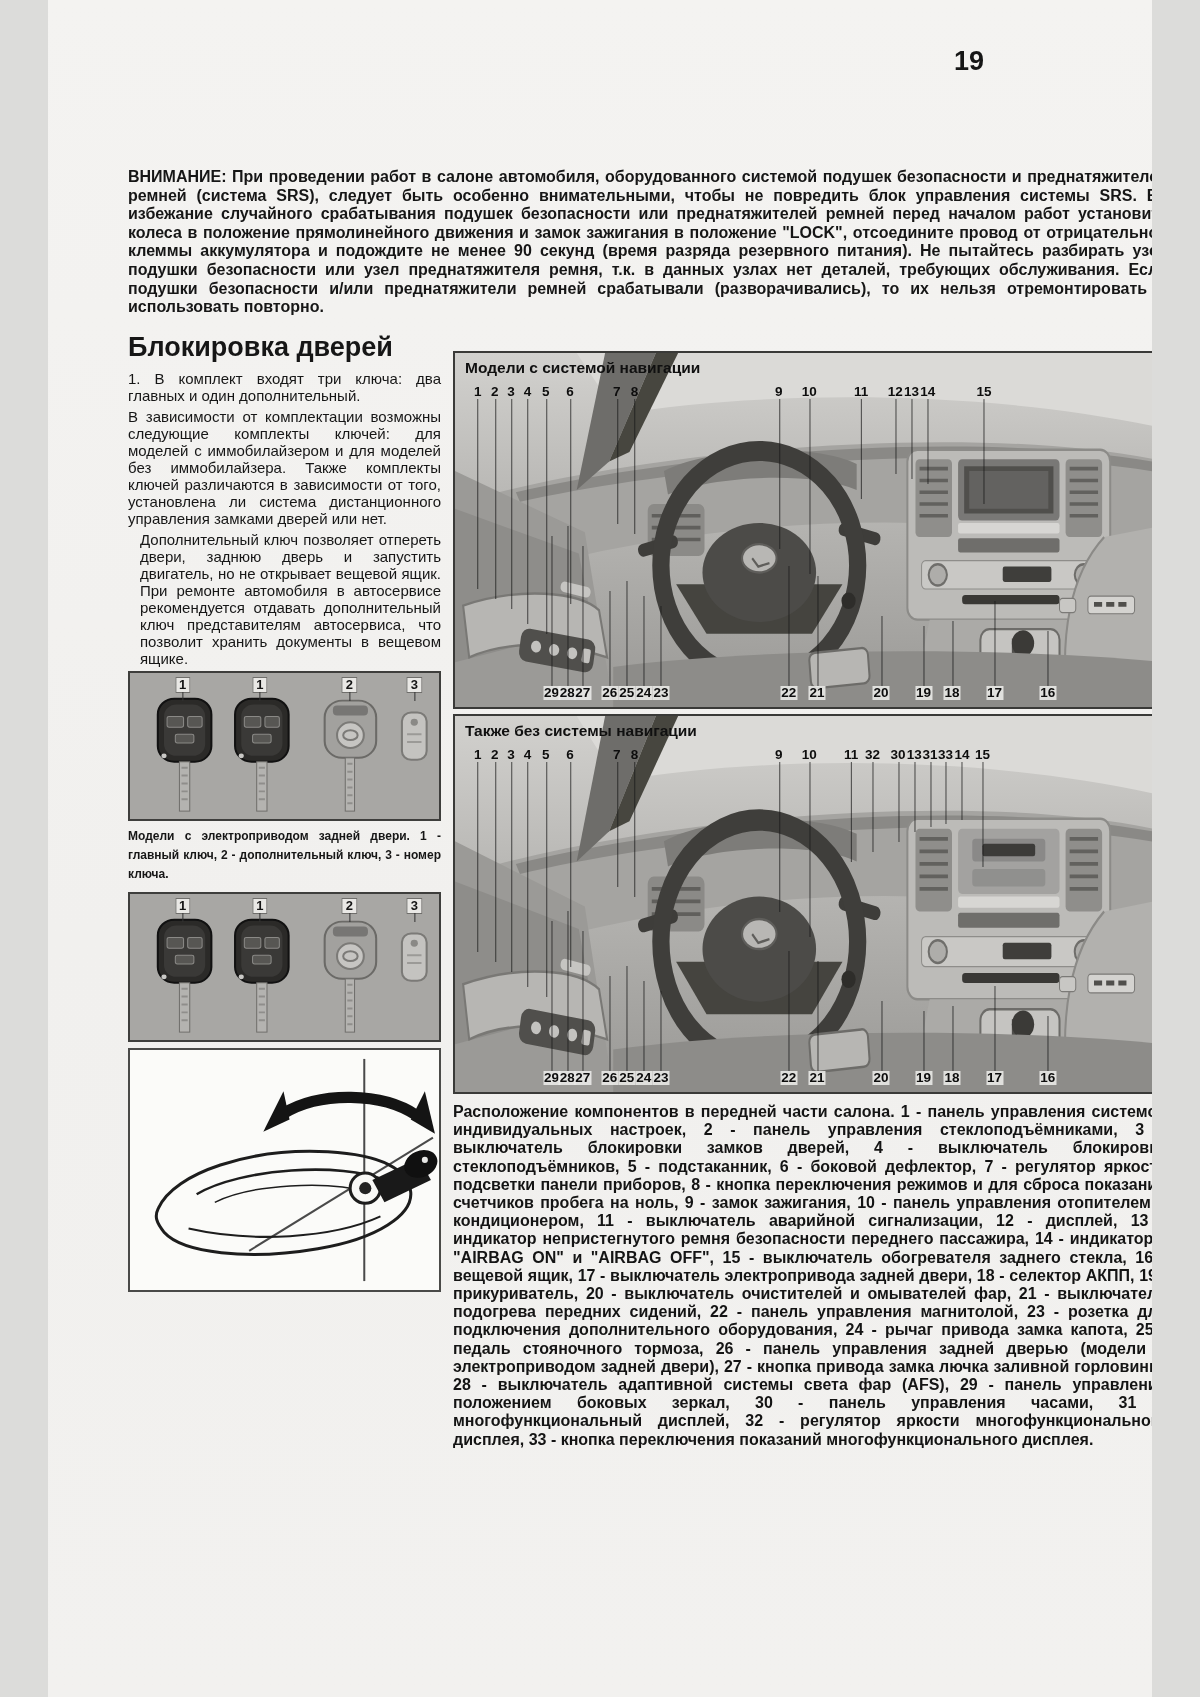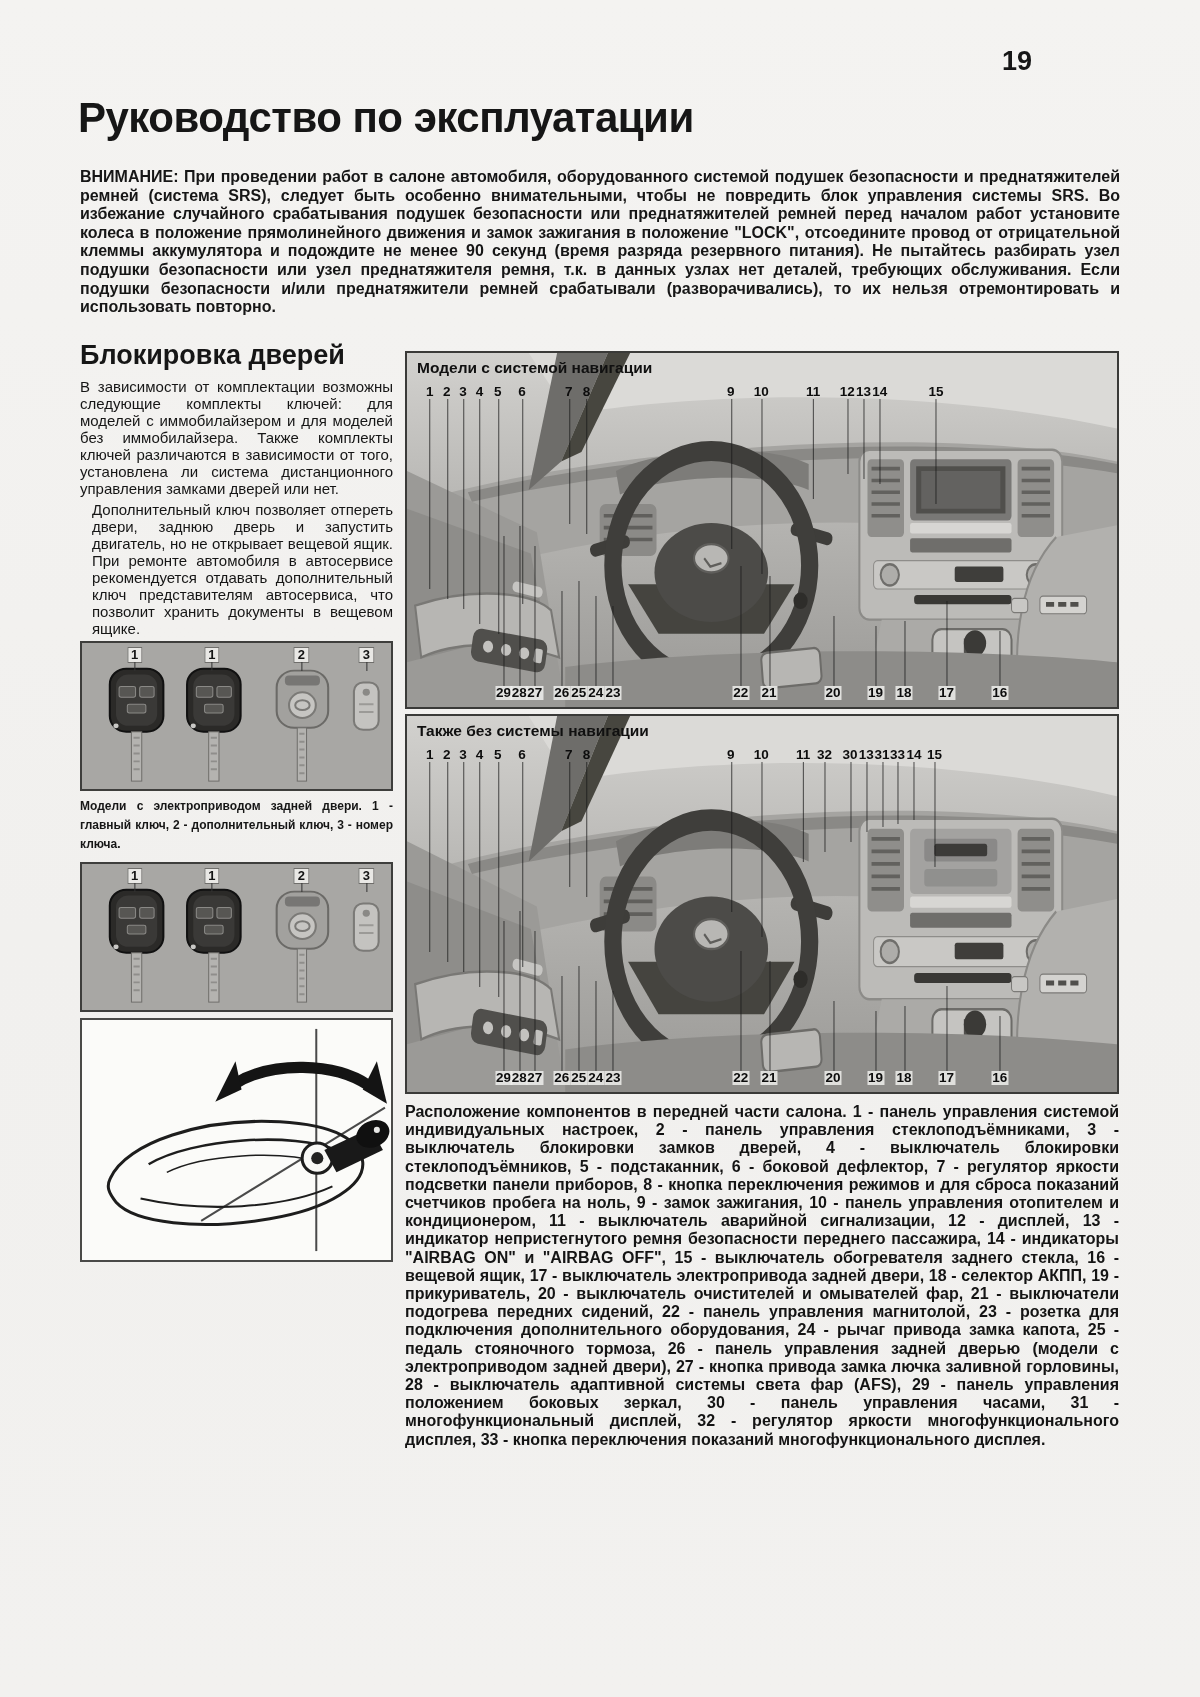--- a/index.html
+++ b/index.html
@@ -1,27 +1,27 @@
 <!DOCTYPE html>
 <html><head>
 <meta charset="utf-8">
 <style>
   html,body{margin:0;padding:0;background:#dcdcda;}
   .page{
-    position:relative;width:1200px;height:1697px;margin:0 auto;
+    position:relative;width:1104px;height:1697px;margin:0 auto;
     background:linear-gradient(180deg,#f4f3f1 0%,#f1f0ee 55%,#f2f1ef 100%);
     font-family:"Liberation Sans",sans-serif;color:#161616;overflow:hidden;
   }
   .page-number{position:absolute;top:46px;right:168px;font-size:27px;font-weight:bold;}
   .doc-title{position:absolute;left:78px;top:94px;font-size:42px;font-weight:bold;letter-spacing:-0.5px;}
   .warning{
     position:absolute;left:80px;top:168px;width:1040px;
     font-size:16px;line-height:18.6px;font-weight:bold;text-align:justify;
   }
-  .left-col{position:absolute;left:80px;top:340px;width:313px;}
+  .left-col{position:absolute;left:80px;top:332px;width:313px;}
   .left-col h2{font-size:27px;font-weight:bold;margin:0 0 7px;}
   .left-col p{margin:0 0 4px;font-size:15px;line-height:17px;text-align:justify;}
   .left-col p.indent{padding-left:12px;}
   .left-col p.step{margin-top:7px;}
   .figure{position:relative;border:2px solid #3e3e3c;background:#a8a7a4;}
   .keys-fig{height:146px;margin-top:4px;}
   .keys-art{position:absolute;inset:0;}
   .keys-art svg{width:100%;height:100%;display:block;}
   .fig-caption{font-weight:bold;font-size:12px;line-height:19px;margin:6px 0 8px;text-align:justify;}
   .key-label{
@@ -50,26 +50,26 @@
     margin-top:9px;font-weight:bold;font-size:16px;line-height:18.2px;
     text-align:justify;width:714px;color:#141414;
   }
 </style>
 </head>
 <body>
 
 <div class="page">
 
   <div class="page-number">19</div>
-  <h1 class="doc-title" style="margin:0;">Руководство по эксплуатации</h1>
 
   <div class="warning">ВНИМАНИЕ: При проведении работ в салоне автомобиля, оборудованного системой подушек безопасности и преднатяжителей ремней (система SRS), следует быть особенно внимательными, чтобы не повредить блок управления системы SRS. Во избежание случайного срабатывания подушек безопасности или преднатяжителей ремней перед началом работ установите колеса в положение прямолинейного движения и замок зажигания в положение "LOCK", отсоедините провод от отрицательной клеммы аккумулятора и подождите не менее 90 секунд (время разряда резервного питания). Не пытайтесь разбирать узел подушки безопасности или узел преднатяжителя ремня, т.к. в данных узлах нет деталей, требующих обслуживания. Если подушки безопасности и/или преднатяжители ремней срабатывали (разворачивались), то их нельзя отремонтировать и использовать повторно.</div>
 
   <div class="left-col">
     <h2>Блокировка дверей</h2>
+    <p>1. В комплект входят три ключа: два главных и один дополнительный.</p>
     <p>В зависимости от комплектации возможны следующие комплекты ключей: для моделей с иммобилайзером и для моделей без иммобилайзера. Также комплекты ключей различаются в зависимости от того, установлена ли система дистанционного управления замками дверей или нет.</p>
     <p class="indent">Дополнительный ключ позволяет отпереть двери, заднюю дверь и запустить двигатель, но не открывает вещевой ящик. При ремонте автомобиля в автосервисе рекомендуется отдавать дополнительный ключ представителям автосервиса, что позволит хранить документы в вещевом ящике.</p>
 
     <div class="figure keys-fig">
       <div class="keys-art">
 <svg viewBox="0 0 300 148" preserveAspectRatio="none">
   <rect width="300" height="148" fill="#a8a7a4"></rect>
   <g>
     <rect x="27" y="26" width="52" height="64" rx="16" fill="#2b2a28" stroke="#111" stroke-width="2"></rect>
     <rect x="33" y="32" width="40" height="52" rx="12" fill="#3a3937"></rect>

